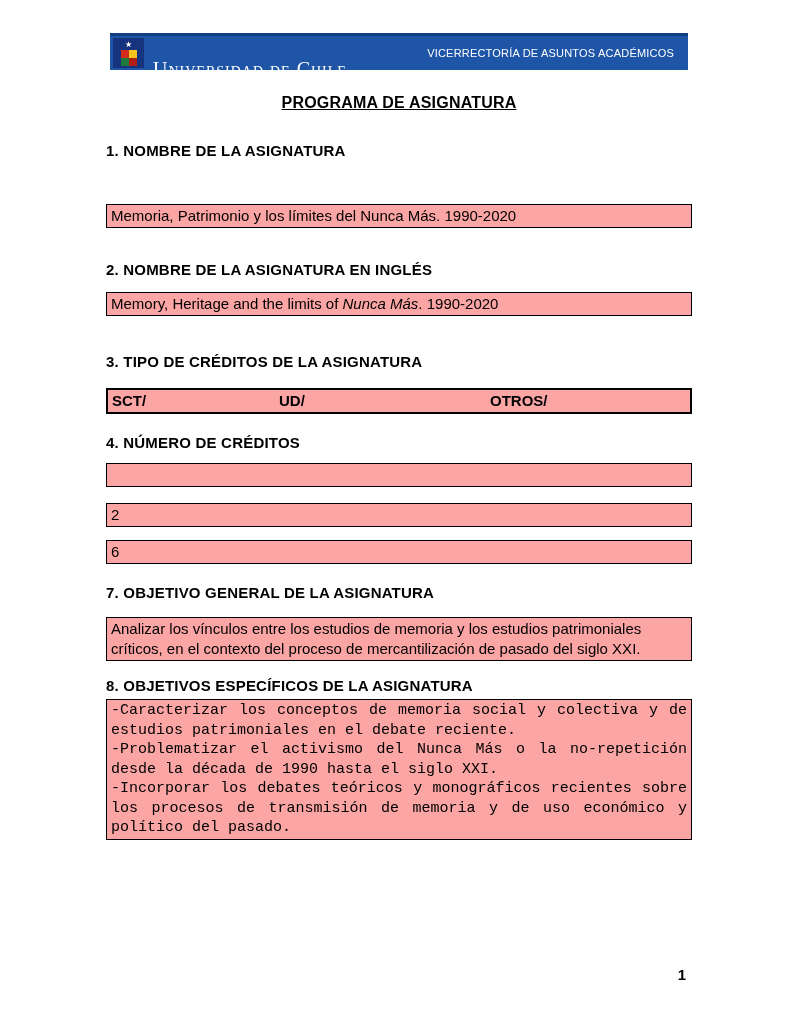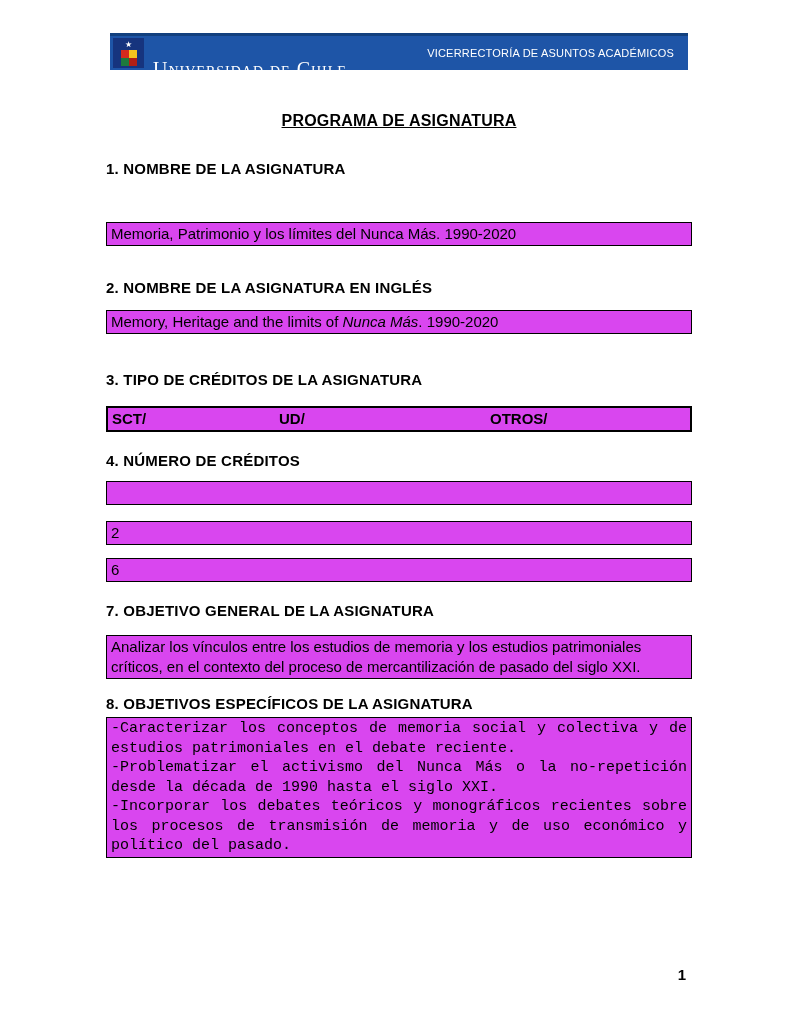--- a/index.html
+++ b/index.html
@@ -71,21 +71,21 @@
     font-weight: normal;
     font-size: 11px;
     letter-spacing: 0.2px;
     white-space: nowrap;
   }
 
   
   .content {
     position: absolute;
     left: 106px;
-    top: 88px;
+    top: 70px;
     width: 586px;
   }
   .doc-title {
     margin-top: 24px;
     text-align: center;
     font-weight: bold;
     font-size: 16px;
     text-decoration: underline;
     letter-spacing: 0.2px;
   }
@@ -104,21 +104,21 @@
   .h7m { margin-top: 20px; }
   .h8m { margin-top: 16px; }
 
   .box {
     box-sizing: border-box;
     border: 1px solid #000;
     padding: 1px 4px;
     font-size: 15px;
     line-height: 20px;
     min-height: 24px;
-    background: #d946ef;
+    background: #fca5a5;
   }
   .b1m { margin-top: 45px; }
   .b2m { margin-top: 14px; }
   .b3m { margin-top: 18px; }
   .b4m { margin-top: 12px; }
   .b5m { margin-top: 16px; }
   .b6m { margin-top: 13px; }
   .b7m { margin-top: 16px; }
   .b8m { margin-top: 5px; font-family: Liberation Mono, monospace; }
 

